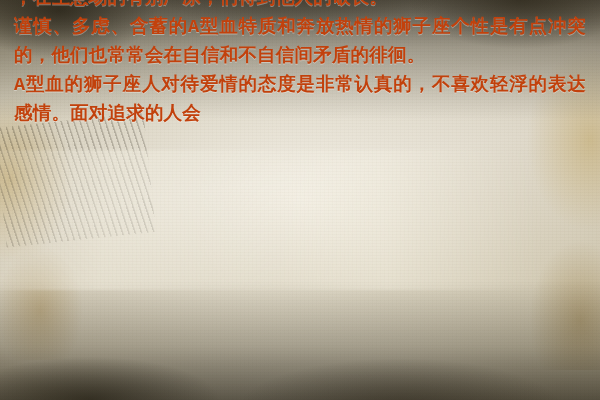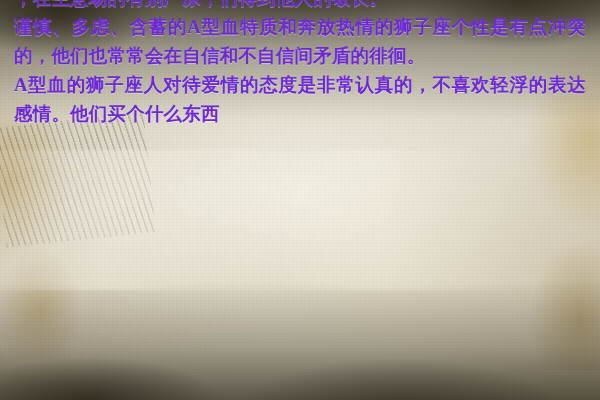--- a/index.html
+++ b/index.html
@@ -104,27 +104,27 @@
     left: 0;
     top: -16px;
     width: 600px;
     height: 420px;
     padding: 0 14px;
     box-sizing: border-box;
     overflow: hidden;
   }
   .para {
     margin: 0;
-    color: #6d28d9;
+    color: #c2410c;
     font-size: 18.5px;
     line-height: 29px;
     letter-spacing: 0.2px;
     text-align: justify;
     text-justify: inter-ideograph;
-    font-family: Liberation Serif, serif;
+    font-family: Liberation Mono, monospace;
     font-weight: 700;
     text-shadow: 0 1px 0 rgba(255,255,255,0.35);
   }
   .para.clipped-top {
     
   }
   .para + .para {
     margin-top: 0;
   }
 </style>
@@ -139,16 +139,16 @@
   <div class="bg-dark-top"></div>
   <div class="bg-dark-bottom"></div>
   <div class="bg-ink-swoosh"></div>
   <div class="bg-streak"></div>
   <div class="bg-grain"></div>
   <div class="bg-vignette"></div>
 
   <div class="article">
     <p class="para clipped-top">，在生意场的有别厂凉，们得到他人的敬长。</p>
     <p class="para">谨慎、多虑、含蓄的A型血特质和奔放热情的狮子座个性是有点冲突的，他们也常常会在自信和不自信间矛盾的徘徊。</p>
-    <p class="para">A型血的狮子座人对待爱情的态度是非常认真的，不喜欢轻浮的表达感情。他们买个什么东西</p>
+    <p class="para">A型血的狮子座人对待爱情的态度是非常认真的，不喜欢轻浮的表达感情。面对追求的人会</p>
   </div>
 
 </div>
 
 </body></html>

